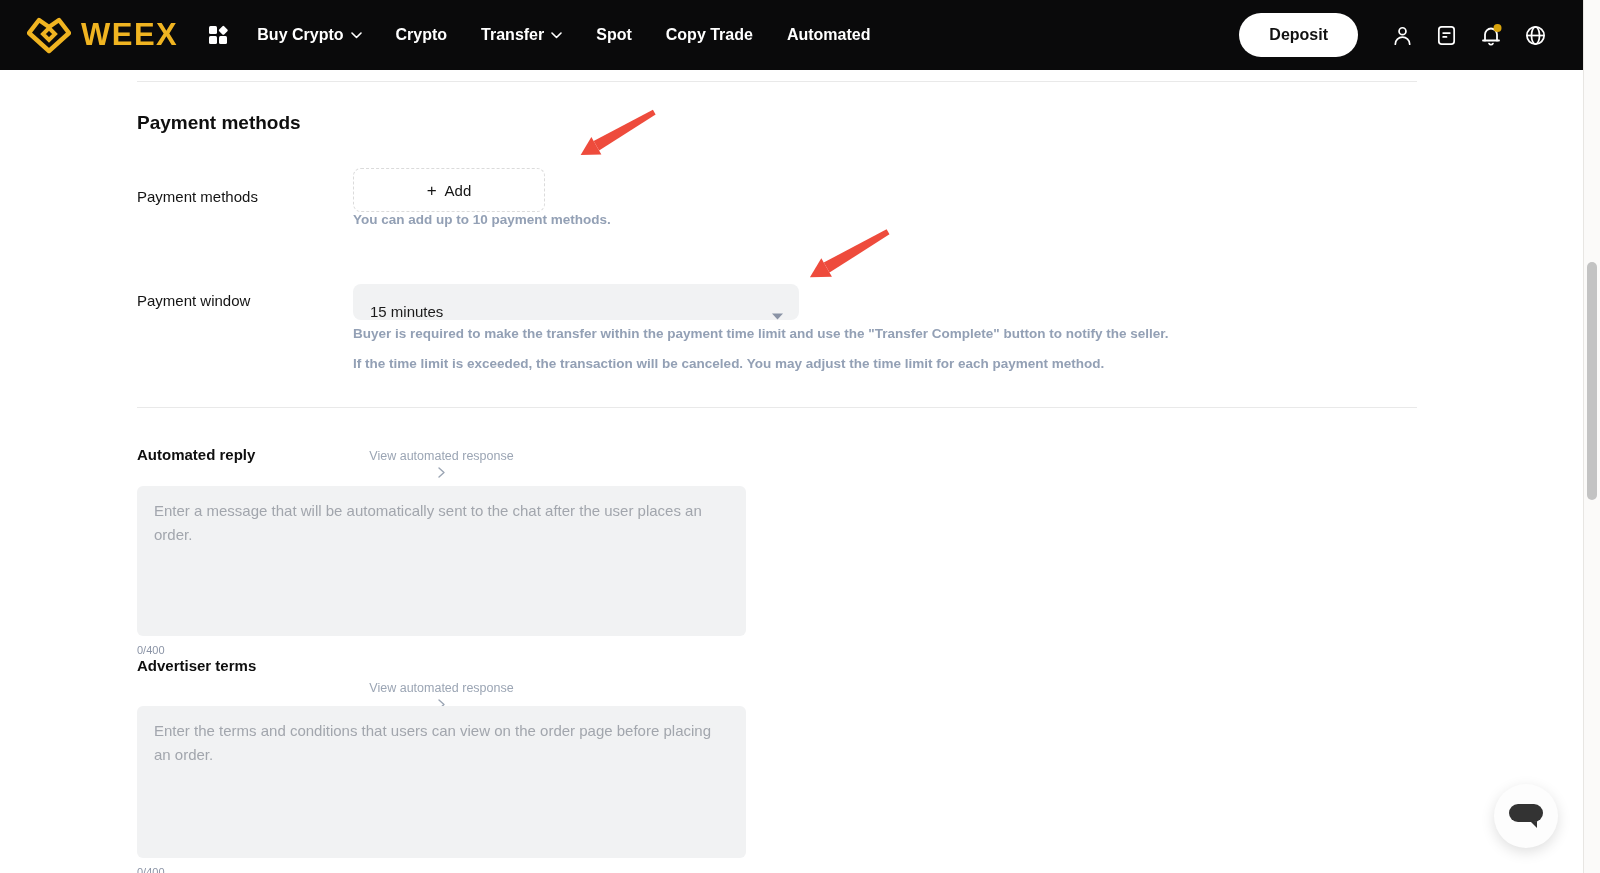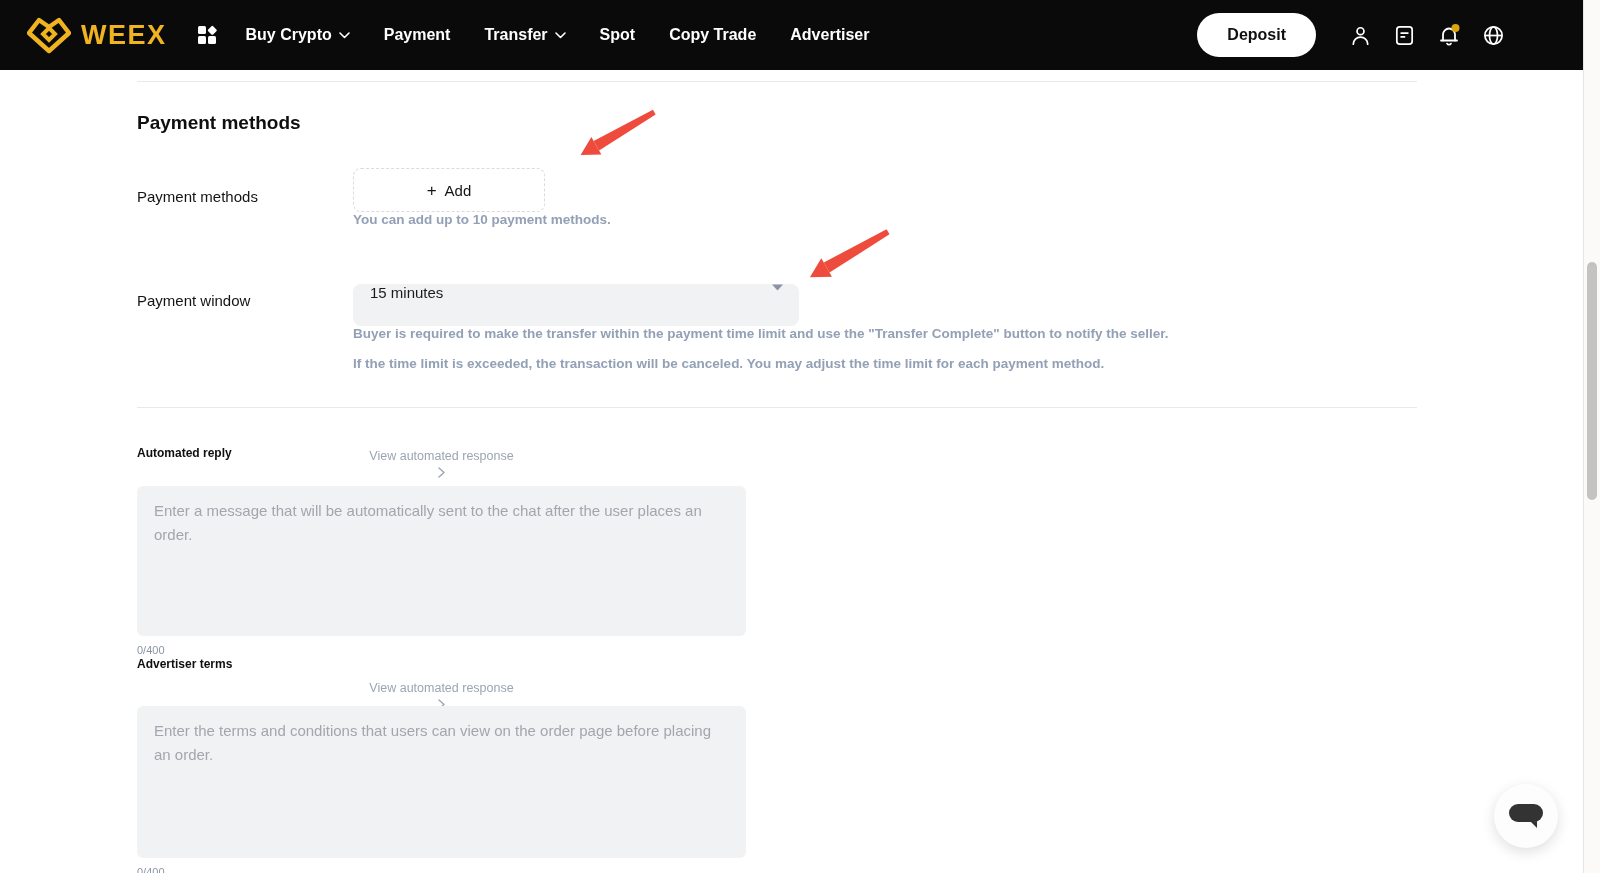--- a/index.html
+++ b/index.html
@@ -21,31 +21,31 @@
 
   
   .navbar{
     position:absolute;top:0;left:0;width:1583px;height:70px;
     background:var(--nav-black);
     display:flex;align-items:center;
     padding-left:27px;
   }
   .brand{display:flex;align-items:center;gap:10px;cursor:pointer;}
   .brand-text{
-    color:var(--gold);font-size:27px;font-weight:800;letter-spacing:1.5px;text-align:right;
+    color:var(--gold);font-size:31px;font-weight:800;letter-spacing:1.5px;text-align:right;
   }
   .apps-icon{margin-left:28px;display:flex;align-items:center;cursor:pointer;}
   .nav-menu{display:flex;align-items:flex-end;margin-left:27px;gap:34px;}
   .nav-item{
     display:flex;align-items:center;gap:7px;
     color:#fff;font-size:16px;font-weight:600;cursor:pointer;white-space:nowrap;
   }
   .nav-right{
     margin-left:auto;display:flex;align-items:center;gap:21px;
-    padding-right:78px;
+    padding-right:36px;
   }
   .deposit-btn{
     background:#fff;color:#111;border:none;cursor:pointer;
     height:44px;padding:0 30px;border-radius:24px;
     font-family:"Liberation Sans", sans-serif;
     font-size:16px;font-weight:600;margin-right:12px;
   }
   .nav-icon{display:flex;align-items:center;cursor:pointer;position:relative;}
 
   
@@ -72,30 +72,30 @@
   .add-btn .plus{font-size:17px;font-weight:400;line-height:1;}
   .helper{
     position:absolute;left:353px;
     font-size:13.5px;color:var(--helper);font-weight:bold;
   }
   .helper-add{top:212px;}
   .helper-pw1{top:326px;}
   .helper-pw2{top:356px;}
 
   .select{
-    position:absolute;left:353px;top:284px;width:446px;height:42px;
+    position:absolute;left:353px;top:284px;width:446px;height:36px;
     background:var(--field-bg);border-radius:8px;cursor:pointer;
-    display:flex;align-items:flex-start;
+    display:flex;align-items:flex-end;
     padding:0 16px 0 17px;
   }
   .select-value{font-size:15px;color:#1b1b1b;flex:1;}
 
   .block-title{
     position:absolute;left:137px;
-    font-size:12px;font-weight:700;color:#0f0f0f;
+    font-size:15px;font-weight:700;color:#0f0f0f;
   }
   .title-reply{top:446px;}
   .title-terms{top:657px;}
   .view-link{
     position:absolute;left:137px;width:609px;text-align:right;
     font-size:12.5px;color:#9BA5B4;cursor:pointer;
     display:flex;justify-content:flex-end;align-items:center;gap:4px;flex-direction:column;
   }
   .link-reply{top:449px;}
   .link-terms{top:681px;}
@@ -162,36 +162,36 @@
   </div>
 
   <nav class="nav-menu">
     <div class="nav-item">
       <span>Buy Crypto</span>
       <svg width="11" height="7" viewBox="0 0 11 7">
           <polyline points="1,1 5.5,5.5 10,1" fill="none" stroke="#fff" stroke-width="1.6" stroke-linecap="round" stroke-linejoin="round"></polyline>
         </svg>
     </div>
     <div class="nav-item">
-      <span>Payment</span>
+      <span>Crypto</span>
     </div>
     <div class="nav-item">
       <span>Transfer</span>
       <svg width="11" height="7" viewBox="0 0 11 7">
           <polyline points="1,1 5.5,5.5 10,1" fill="none" stroke="#fff" stroke-width="1.6" stroke-linecap="round" stroke-linejoin="round"></polyline>
         </svg>
     </div>
     <div class="nav-item">
       <span>Spot</span>
     </div>
     <div class="nav-item">
       <span>Copy Trade</span>
     </div>
     <div class="nav-item">
-      <span>Advertiser</span>
+      <span>Automated</span>
     </div>
   </nav>
 
   <div class="nav-right">
     <button class="deposit-btn">Deposit</button>
 
     <div class="nav-icon">
       <svg width="23" height="23" viewBox="0 0 24 24">
         <circle cx="12" cy="7.5" r="3.6" fill="none" stroke="#fff" stroke-width="1.8"></circle>
         <path d="M4.5 21c0-4.4 3.4-7.2 7.5-7.2s7.5 2.8 7.5 7.2" fill="none" stroke="#fff" stroke-width="1.8" stroke-linecap="round"></path>

